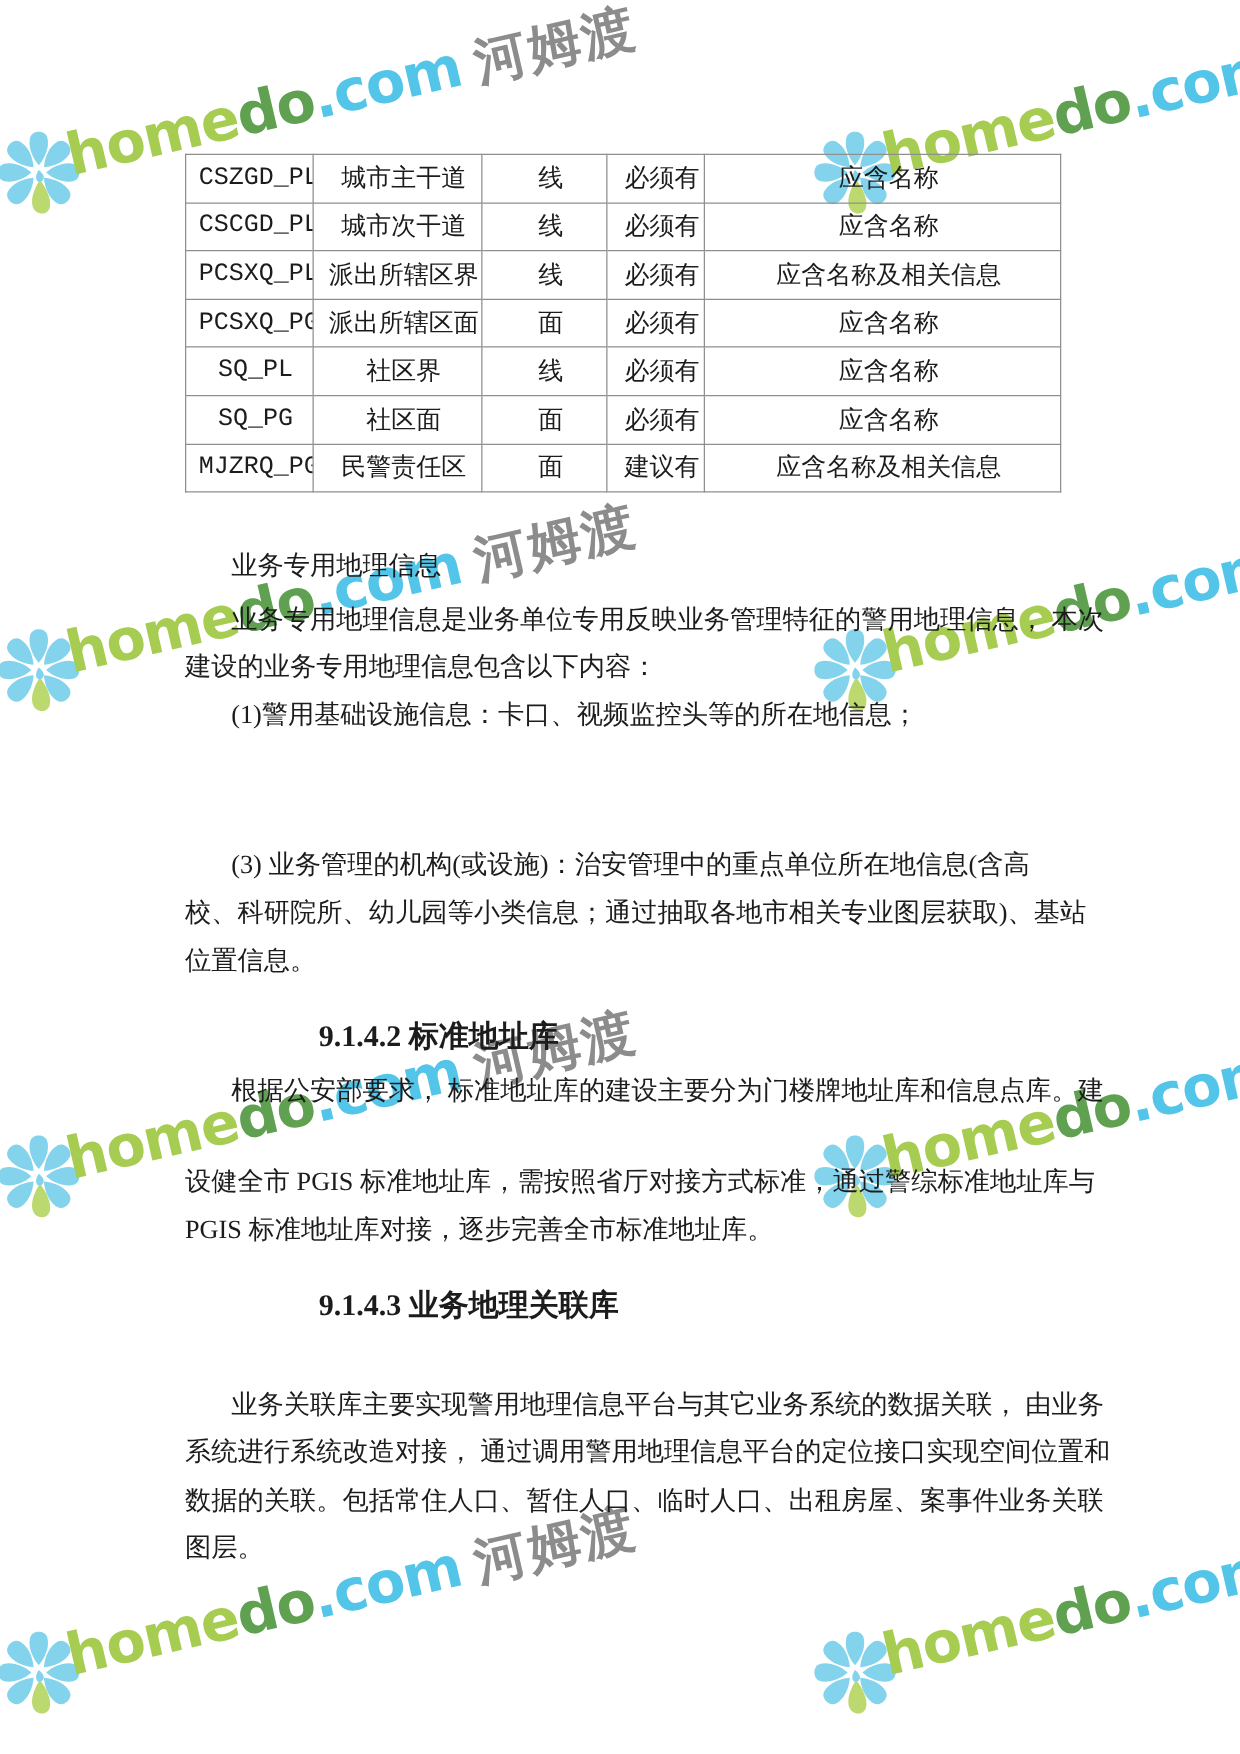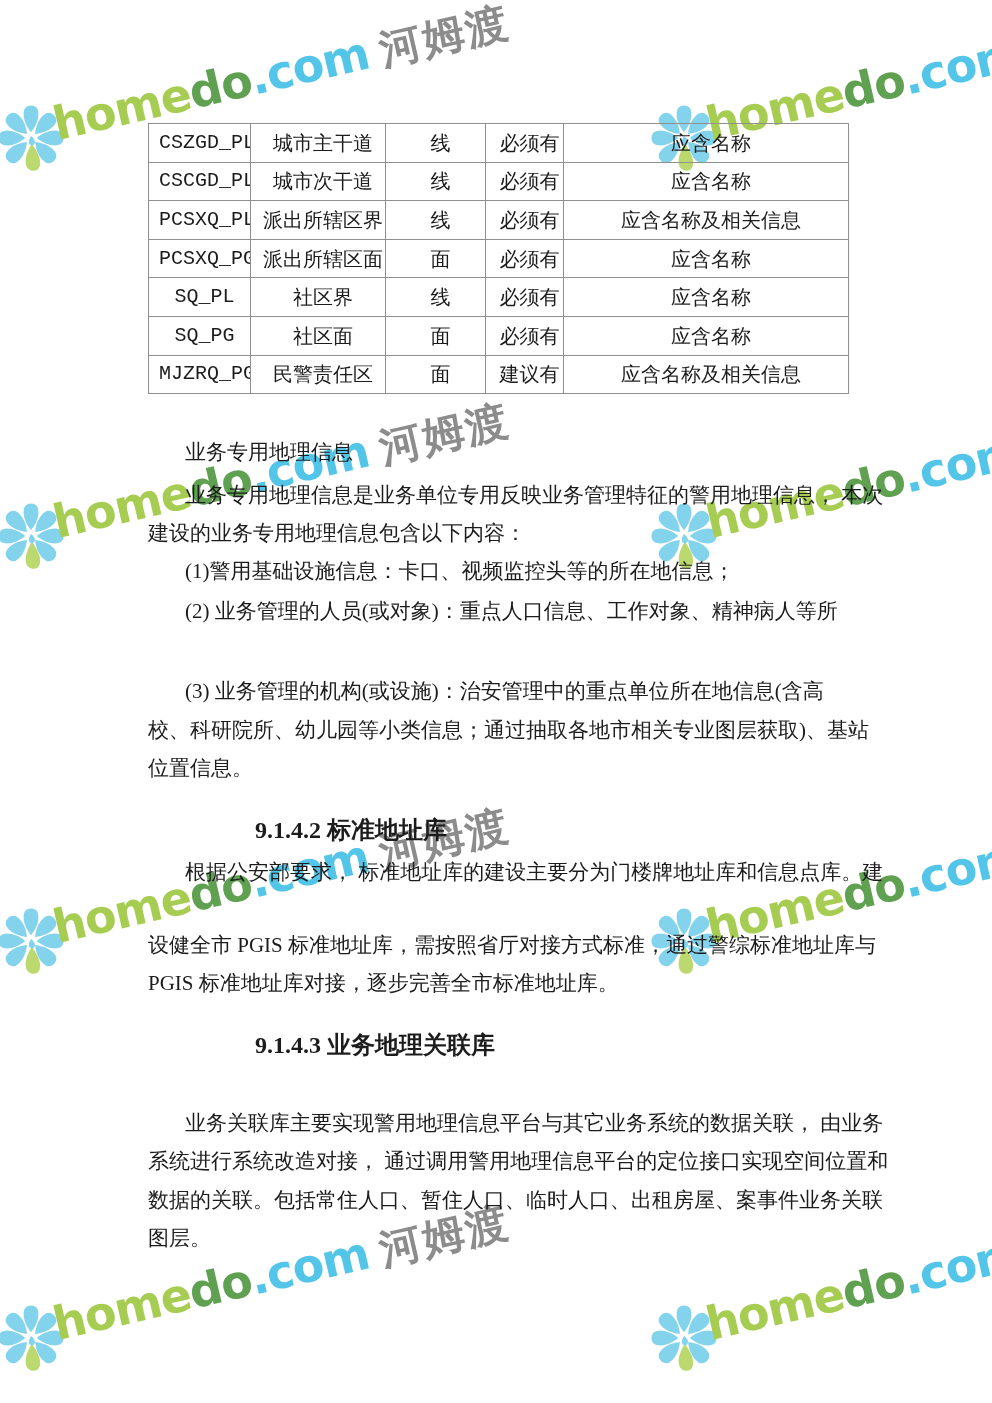--- a/index.html
+++ b/index.html
@@ -248,21 +248,20 @@
           <td>建议有</td>
           <td>应含名称及相关信息</td>
         </tr>
       </tbody>
     </table>
 
     <div class="ln ind" style="top:440px">业务专用地理信息</div>
     <div class="ln ind" style="top:483px">业务专用地理信息是业务单位专用反映业务管理特征的警用地理信息， 本次</div>
     <div class="ln" style="top:521px">建设的业务专用地理信息包含以下内容：</div>
     <div class="ln ind" style="top:559px">(1)警用基础设施信息：卡口、视频监控头等的所在地信息；</div>
-    <div class="ln ind" style="top:599px">(2) 业务管理的人员(或对象)：重点人口信息、工作对象、精神病人等所</div>
     <div class="ln ind" style="top:679px">(3) 业务管理的机构(或设施)：治安管理中的重点单位所在地信息(含高</div>
     <div class="ln" style="top:718px">校、科研院所、幼儿园等小类信息；通过抽取各地市相关专业图层获取)、基站</div>
     <div class="ln" style="top:756px">位置信息。</div>
 
     <div class="hd" style="top:817px">9.1.4.2 标准地址库</div>
 
     <div class="ln ind" style="top:860px">根据公安部要求， 标准地址库的建设主要分为门楼牌地址库和信息点库。建</div>
     <div class="ln" style="top:933px">设健全市 PGIS 标准地址库，需按照省厅对接方式标准，通过警综标准地址库与</div>
     <div class="ln" style="top:971px">PGIS 标准地址库对接，逐步完善全市标准地址库。</div>
 

